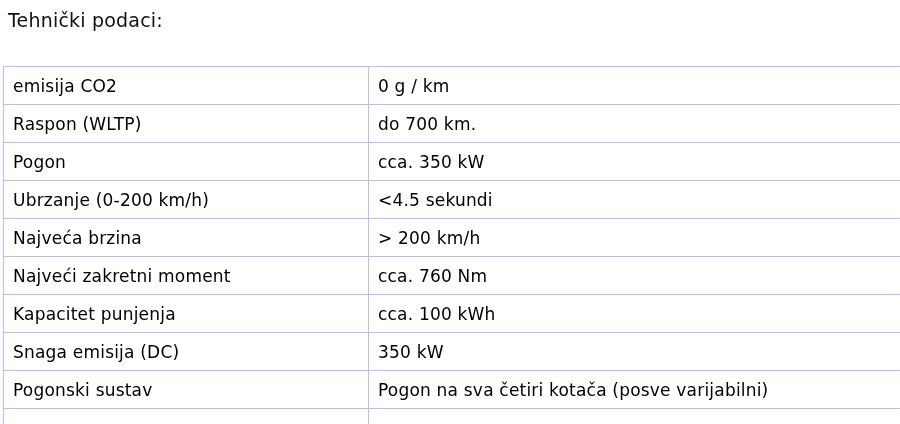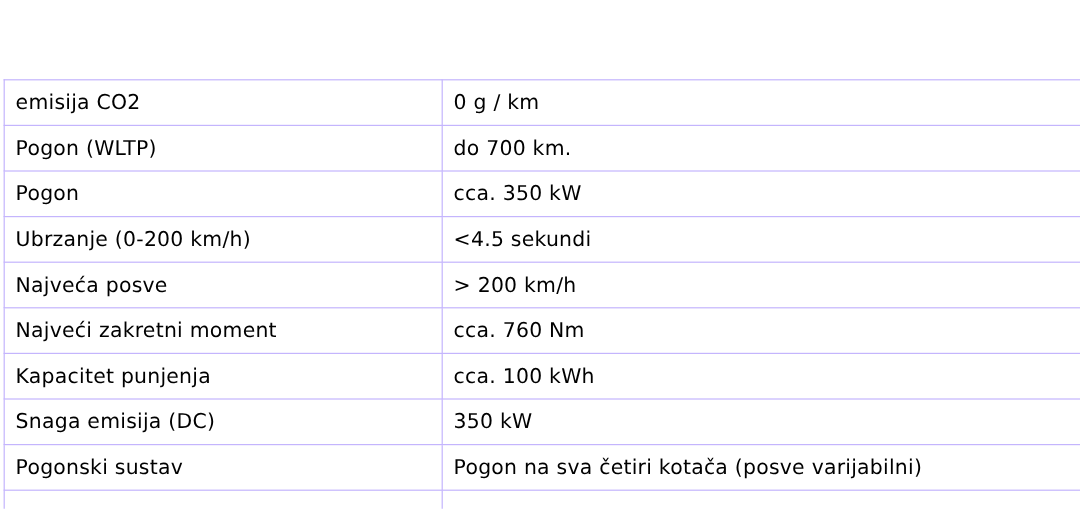--- a/index.html
+++ b/index.html
@@ -54,41 +54,42 @@
   .empty-row td {
     height: 28px;
     padding: 0;
   }
 </style>
 </head>
 <body>
 
 <div class="page">
 
+  <div class="heading">Tehnički podaci:</div>
 
   <table class="spec-table">
     <tbody>
       <tr>
         <td class="col-label">emisija CO2</td>
         <td class="col-value">0 g / km</td>
       </tr>
       <tr>
-        <td class="col-label">Pogon (WLTP)</td>
+        <td class="col-label">Raspon (WLTP)</td>
         <td class="col-value">do 700 km.</td>
       </tr>
       <tr>
         <td class="col-label">Pogon</td>
         <td class="col-value">cca. 350 kW</td>
       </tr>
       <tr>
         <td class="col-label">Ubrzanje (0-200 km/h)</td>
         <td class="col-value">&lt;4.5 sekundi</td>
       </tr>
       <tr>
-        <td class="col-label">Najveća posve</td>
+        <td class="col-label">Najveća brzina</td>
         <td class="col-value">&gt; 200 km/h</td>
       </tr>
       <tr>
         <td class="col-label">Najveći zakretni moment</td>
         <td class="col-value">cca. 760 Nm</td>
       </tr>
       <tr>
         <td class="col-label">Kapacitet punjenja</td>
         <td class="col-value">cca. 100 kWh</td>
       </tr>

